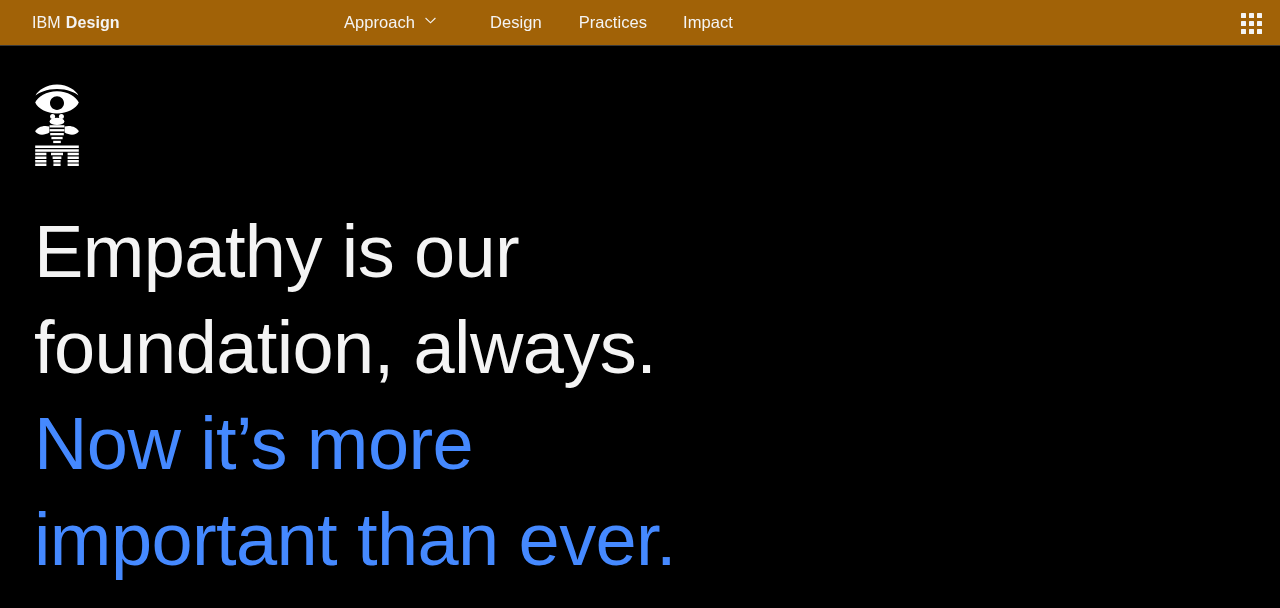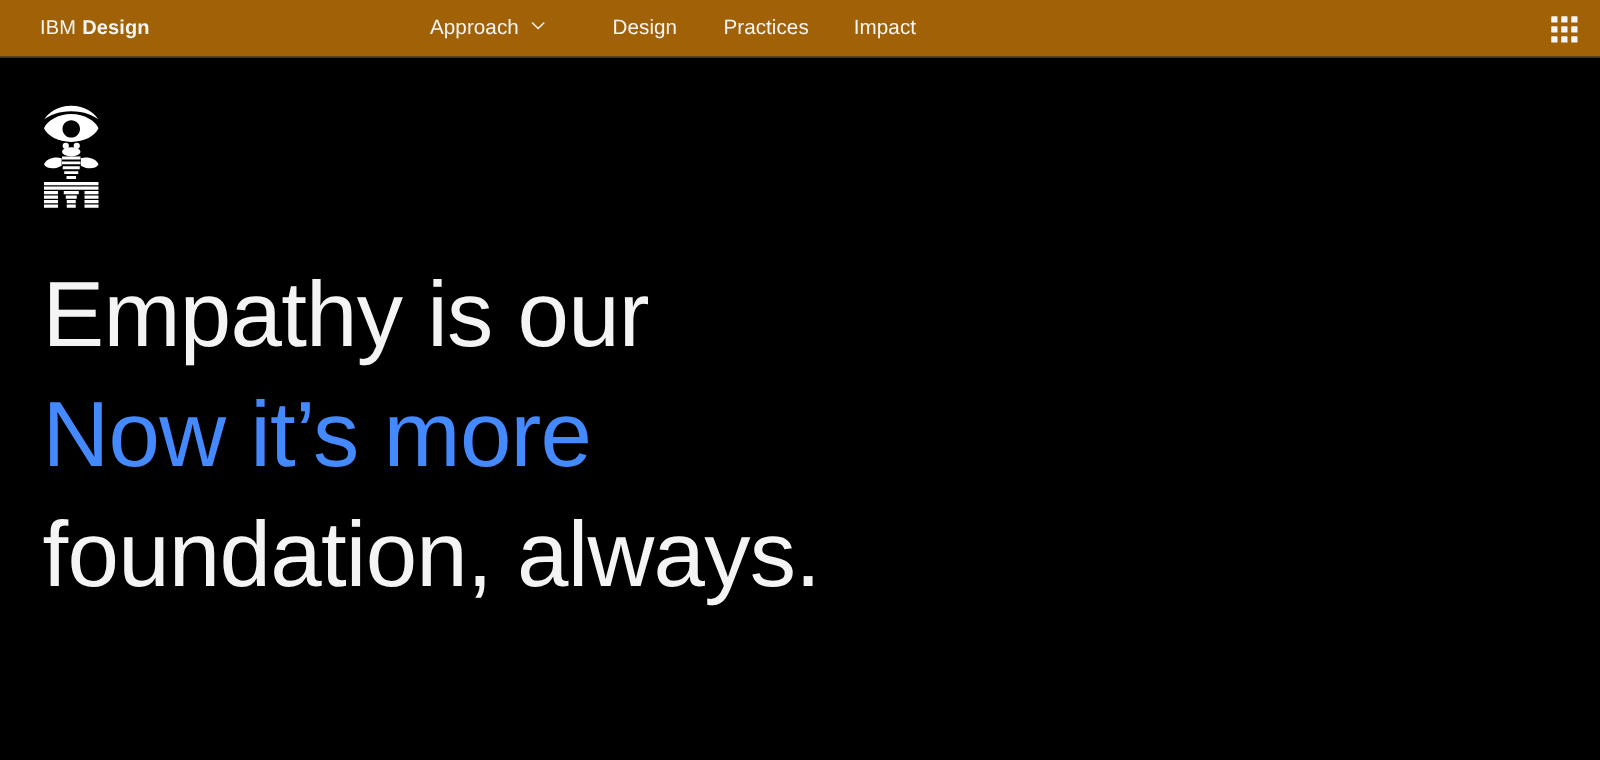--- a/index.html
+++ b/index.html
@@ -210,17 +210,18 @@
 
       <path d="M1.2 77.0 H12.4 V79.5 H1.2 Z M19.4 77.0 H26.6 V79.5 H19.4 Z M33.6 77.0 H44.8 V79.5 H33.6 Z"></path>
 
       <path d="M1.2 80.6 H12.4 V83.1 H1.2 Z M19.4 80.6 H26.6 V83.1 H19.4 Z M33.6 80.6 H44.8 V83.1 H33.6 Z"></path>
     </g>
 
   </svg>
 
   <h1 class="headline">
     <span class="headline-line">Empathy is our</span>
+    <span class="headline-line">foundation, always.</span>
     <span class="headline-line accent">Now it’s more</span>
-    <span class="headline-line">foundation, always.</span>
+    <span class="headline-line accent">important than ever.</span>
   </h1>
 
 </main>
 
 </body></html>

